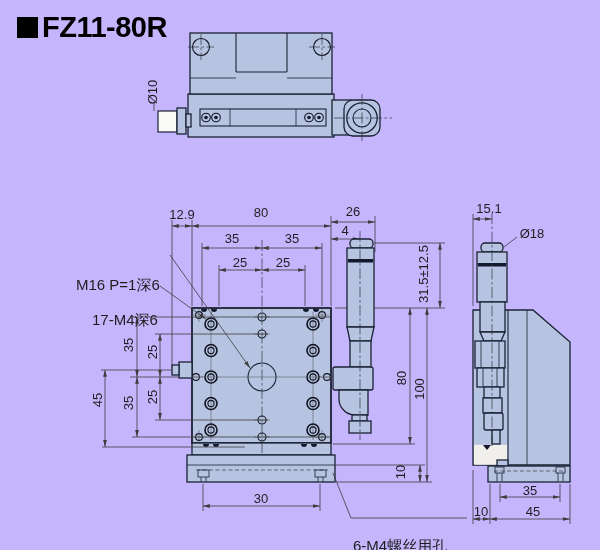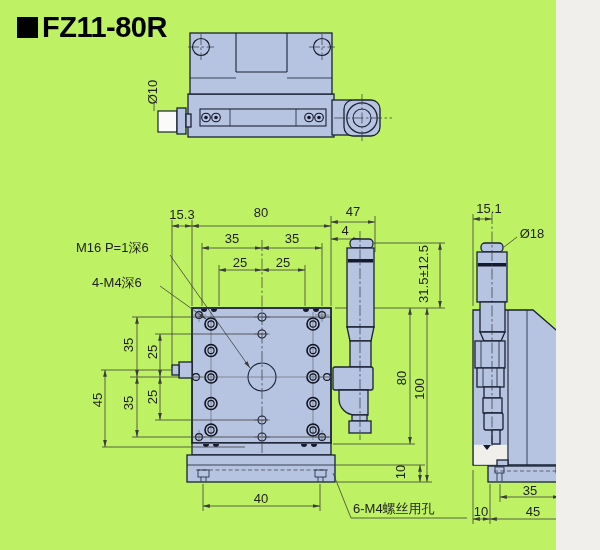--- a/index.html
+++ b/index.html
@@ -1,21 +1,21 @@
 <!DOCTYPE html>
 <html><head>
 <meta charset="utf-8">
 <style>
   html,body{margin:0;padding:0;background:#f0efec;font-family:"Liberation Sans",sans-serif;}
-  #stage{position:relative;width:556px;height:550px;background:#bef264;overflow:hidden;}
+  #stage{position:relative;width:600px;height:550px;background:#c4b5fd;overflow:hidden;}
   #stage svg{position:absolute;left:0;top:0;}
   .lbl{position:absolute;font-size:13px;color:#1e1e1e;white-space:nowrap;
        transform:translate(-50%,-50%);line-height:1;}
   .lbl.rot{transform:translate(-50%,-50%) rotate(-90deg);}
-  .note{position:absolute;font-size:13px;color:#1e1e1e;white-space:nowrap;line-height:1;}
+  .note{position:absolute;font-size:15px;color:#1e1e1e;white-space:nowrap;line-height:1;margin-top:36px;}
   #title{position:absolute;left:17px;top:11px;display:flex;align-items:center;gap:4px;}
   #title .sq{width:21px;height:21px;background:#000;}
   #title .txt{font-size:29px;font-weight:600;letter-spacing:-0.5px;color:#000;}
   
   .pf{fill:#b6c4e2;stroke:#1b2233;stroke-width:1.3;}
   .pf2{fill:#b6c4e2;stroke:#1b2233;stroke-width:1.8;}
   .wf{fill:#fafaf9;stroke:#1b2233;stroke-width:1.2;}
   .gap{fill:#f0efec;stroke:none;}
   .ln{fill:none;stroke:#1b2233;stroke-width:1.1;}
   .lnt{fill:none;stroke:#1b2233;stroke-width:0.8;}
@@ -280,43 +280,43 @@
 </svg>
 
   <div id="title">
     <div class="sq"></div>
     <div class="txt">FZ11-80R</div>
   </div>
 
   <div class="lbl rot" style="left:152px;top:92px">Ø10</div>
 
   <div class="note" style="left:76px;top:241px">M16 P=1深6</div>
-  <div class="note" style="left:92px;top:276px">4-M4深6</div>
-
-  <div class="lbl" style="left:182px;top:214px">15.3</div>
+  <div class="note" style="left:92px;top:276px">17-M4深6</div>
+
+  <div class="lbl" style="left:182px;top:214px">12.9</div>
   <div class="lbl" style="left:261px;top:212px">80</div>
   <div class="lbl" style="left:232px;top:238px">35</div>
   <div class="lbl" style="left:292px;top:238px">35</div>
   <div class="lbl" style="left:240px;top:262px">25</div>
   <div class="lbl" style="left:283px;top:262px">25</div>
-  <div class="lbl" style="left:353px;top:211px">47</div>
+  <div class="lbl" style="left:353px;top:211px">26</div>
   <div class="lbl" style="left:345px;top:230px">4</div>
   <div class="lbl rot" style="left:423px;top:274px">31.5±12.5</div>
 
   <div class="lbl rot" style="left:128px;top:345px">35</div>
   <div class="lbl rot" style="left:152px;top:352px">25</div>
   <div class="lbl rot" style="left:128px;top:403px">35</div>
   <div class="lbl rot" style="left:152px;top:397px">25</div>
   <div class="lbl rot" style="left:97px;top:400px">45</div>
 
   <div class="lbl rot" style="left:401px;top:378px">80</div>
   <div class="lbl rot" style="left:419px;top:389px">100</div>
   <div class="lbl rot" style="left:400px;top:472px">10</div>
 
-  <div class="lbl" style="left:261px;top:498px">40</div>
+  <div class="lbl" style="left:261px;top:498px">30</div>
   <div class="note" style="left:353px;top:502px">6-M4螺丝用孔</div>
 
   <div class="lbl" style="left:489px;top:208px">15.1</div>
   <div class="lbl" style="left:532px;top:233px">Ø18</div>
   <div class="lbl" style="left:530px;top:490px">35</div>
   <div class="lbl" style="left:533px;top:511px">45</div>
   <div class="lbl" style="left:481px;top:511px">10</div>
 
 </div>
 

